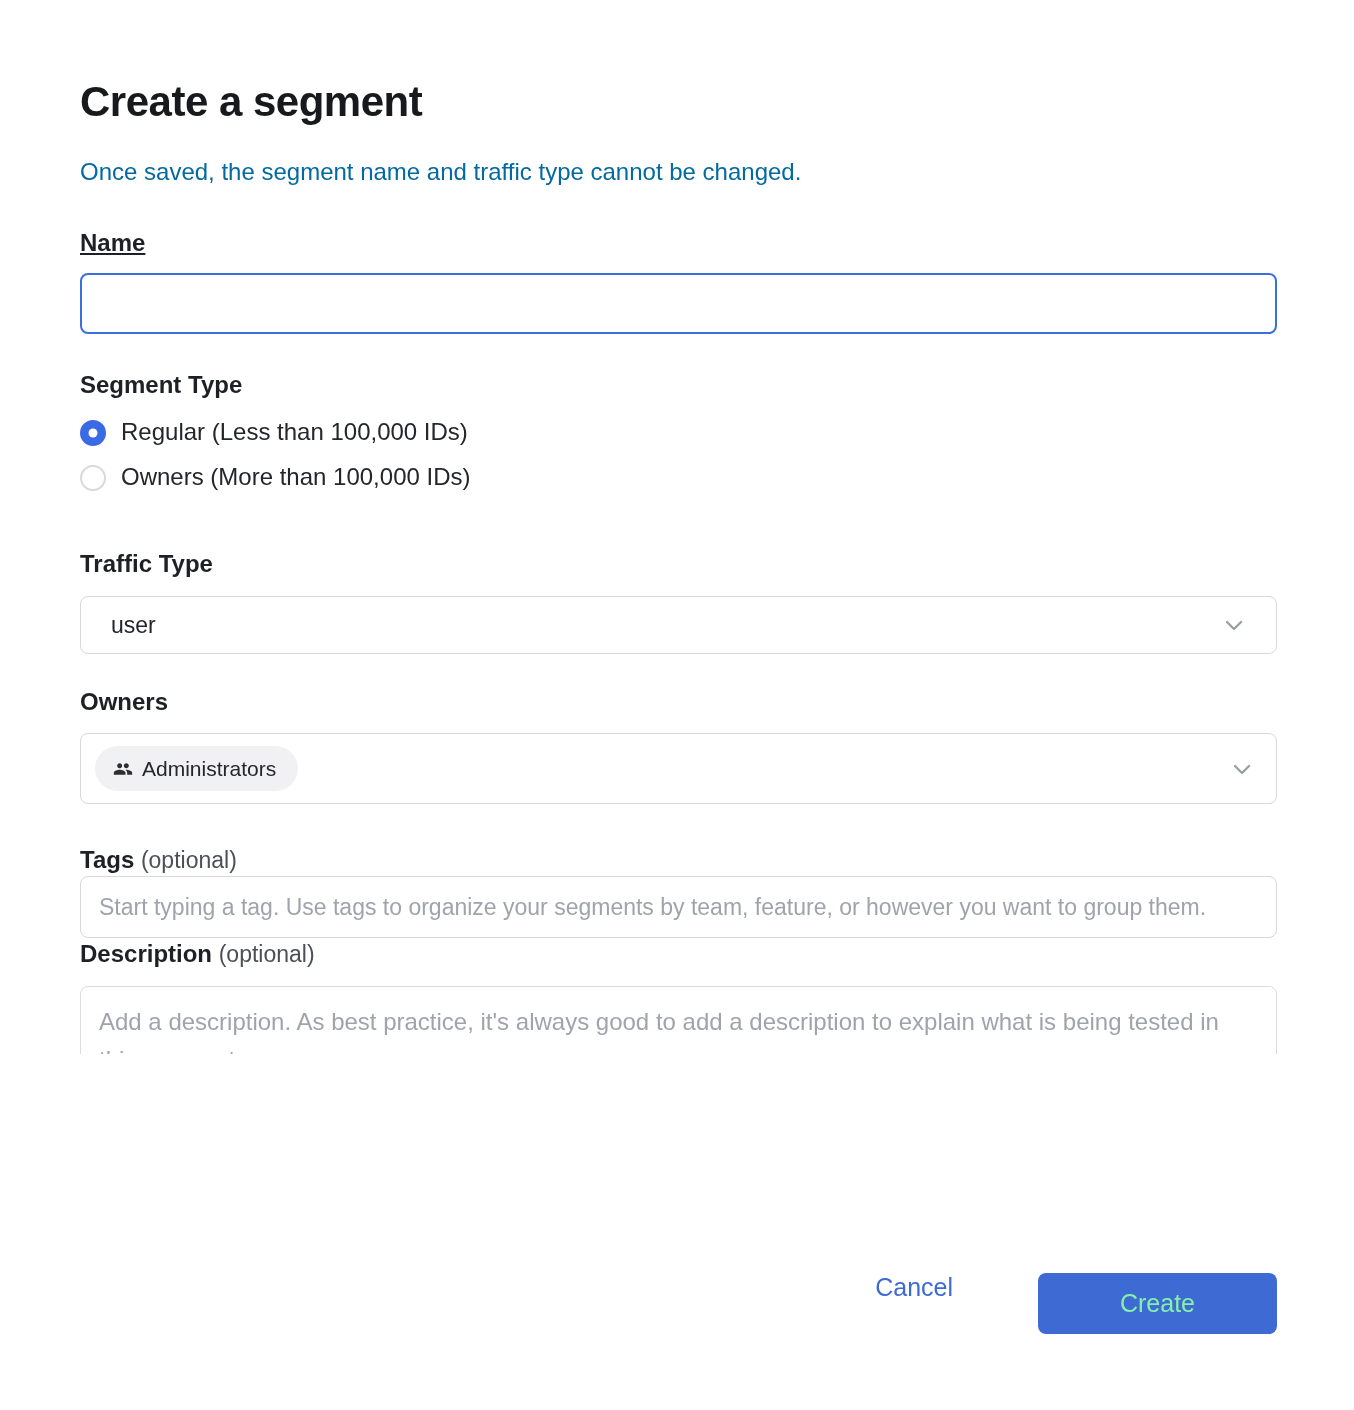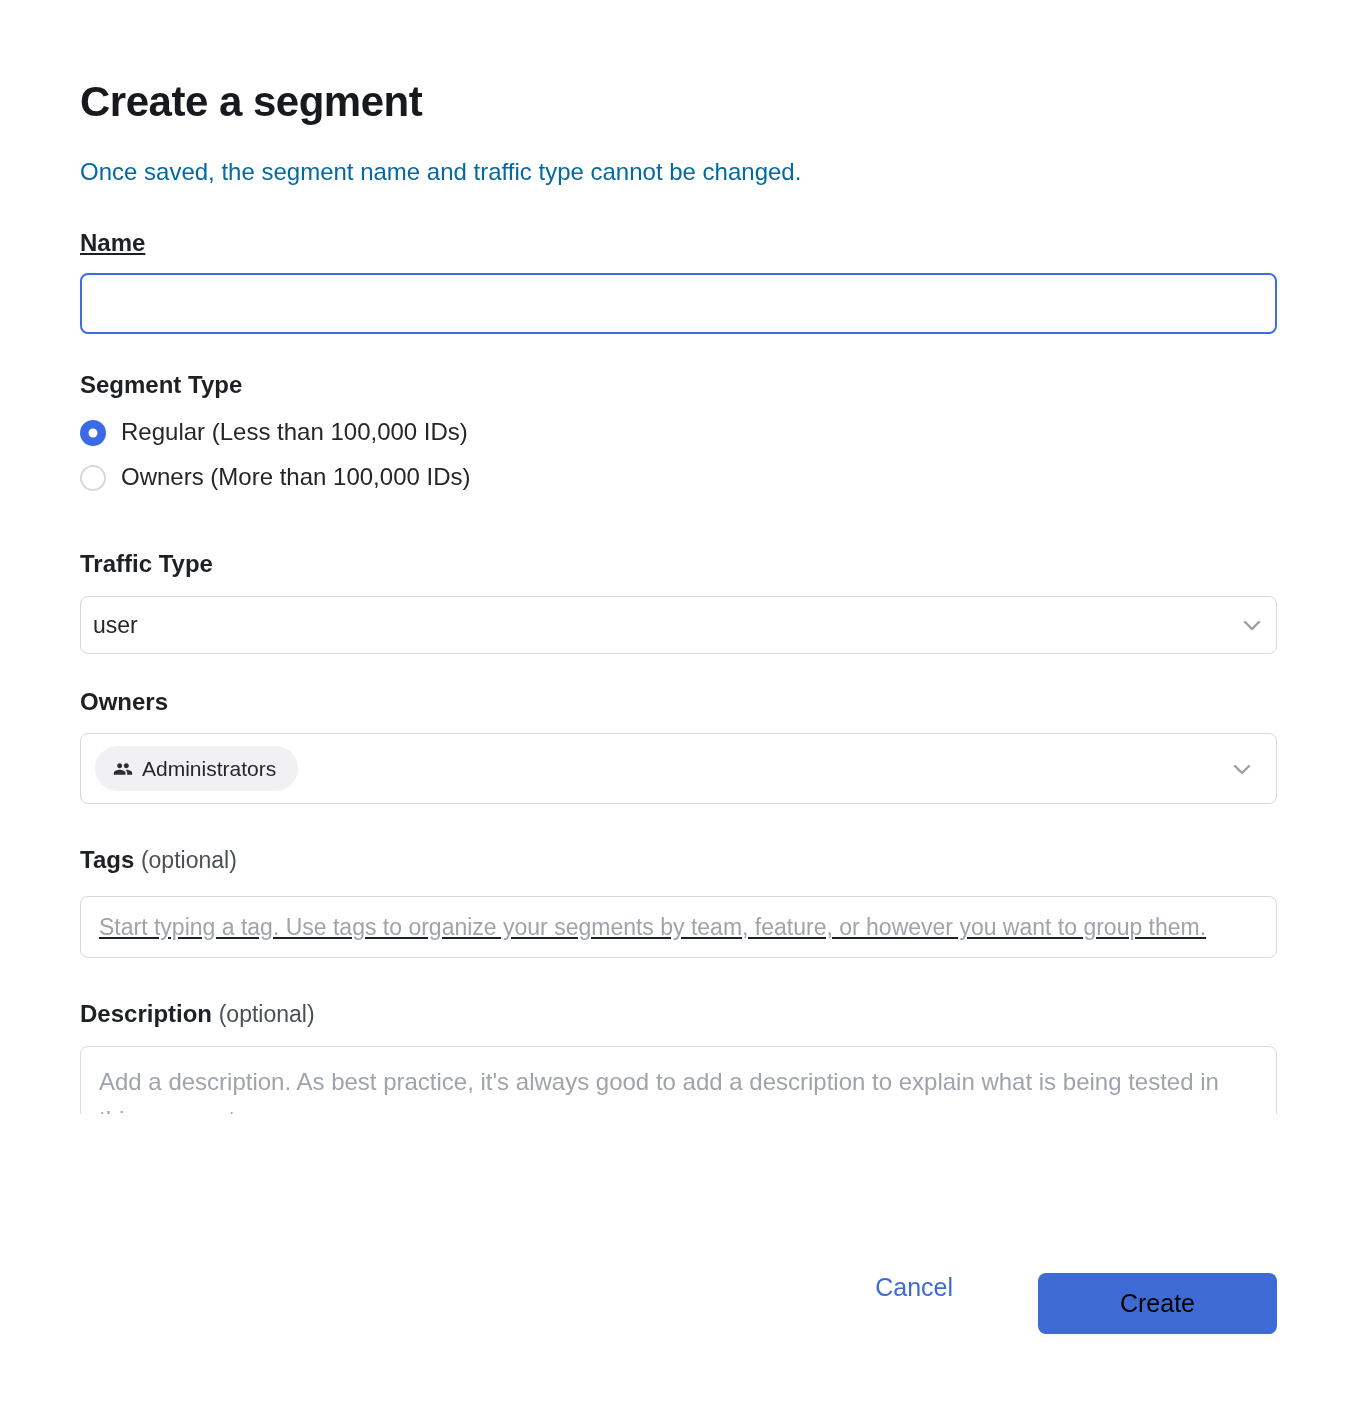--- a/index.html
+++ b/index.html
@@ -53,62 +53,62 @@
     background: #ffffff; border-radius: 50%;
     left: 50%; top: 50%; transform: translate(-50%, -50%);
   }
   .radio-label { font-size: 24px; color: #24262c; }
 
   .traffic-block { margin-top: 57px; }
   .select-box {
     margin-top: 16px; width: 1197px; height: 58px;
     border: 1px solid #d6d8dc; border-radius: 8px;
     display: flex; align-items: center; justify-content: space-between;
-    padding: 0 12px; cursor: pointer; background: #fff;
+    padding: 0 30px; cursor: pointer; background: #fff;
   }
   .select-value { font-size: 23px; color: #24262c; }
   .chevron { width: 24px; height: 24px; flex: 0 0 auto; }
 
   .owners-block { margin-top: 32px; }
   .owners-box { height: 71px; margin-top: 15px; padding: 0 22px 0 14px; }
   .chip {
     display: inline-flex; align-items: center; gap: 9px;
     background: #f1f1f3; border-radius: 999px;
     height: 45px; padding: 0 22px 0 18px; text-align: right;
   }
   .chip-label { font-size: 21px; color: #24262b; }
   .chip-icon { width: 20px; height: 20px; }
 
   .tags-block { margin-top: 40px; }
   .tags-input {
-    border: 1px solid #d6d8dc; height: 62px; margin-top: 20px; text-decoration: underline;
+    border: 1px solid #d6d8dc; height: 62px; margin-top: 0;
   }
   .tags-input::placeholder, .desc-textarea::placeholder { color: #9fa4ac; opacity: 1; }
 
-  .desc-block { margin-top: 40px; }
+  .desc-block { }
   .desc-clip {
     margin-top: 16px; height: 68px; overflow: hidden; width: 1197px;
   }
   .desc-textarea {
     display: block; width: 1197px; height: 132px; resize: none;
     border: 1px solid #dadce0; border-radius: 8px;
     font-size: 24px; font-family: inherit; line-height: 38px;
     padding: 16px 18px; outline: none; color: #1d2025;
   }
 
   .footer {
     position: absolute; top: 1273px; left: 80px; width: 1197px;
     display: flex; align-items: flex-start; justify-content: flex-end; gap: 85px;
   }
   .cancel-link {
     font-size: 25px; color: #3e6bd3; background: none; border: none;
     font-family: inherit; cursor: pointer;
   }
   .create-button {
-    width: 239px; height: 61px; background: #3e6bd3; color: #000000;
+    width: 239px; height: 61px; background: #3e6bd3; color: #86efac;
     border: none; border-radius: 8px; font-size: 25px; font-family: inherit;
     cursor: pointer;
   }
 </style>
 </head>
 <body>
 
 <div class="page">
   <h1 class="title">Create a segment</h1>
   <p class="subtitle">Once saved, the segment name and traffic type cannot be changed.</p>

